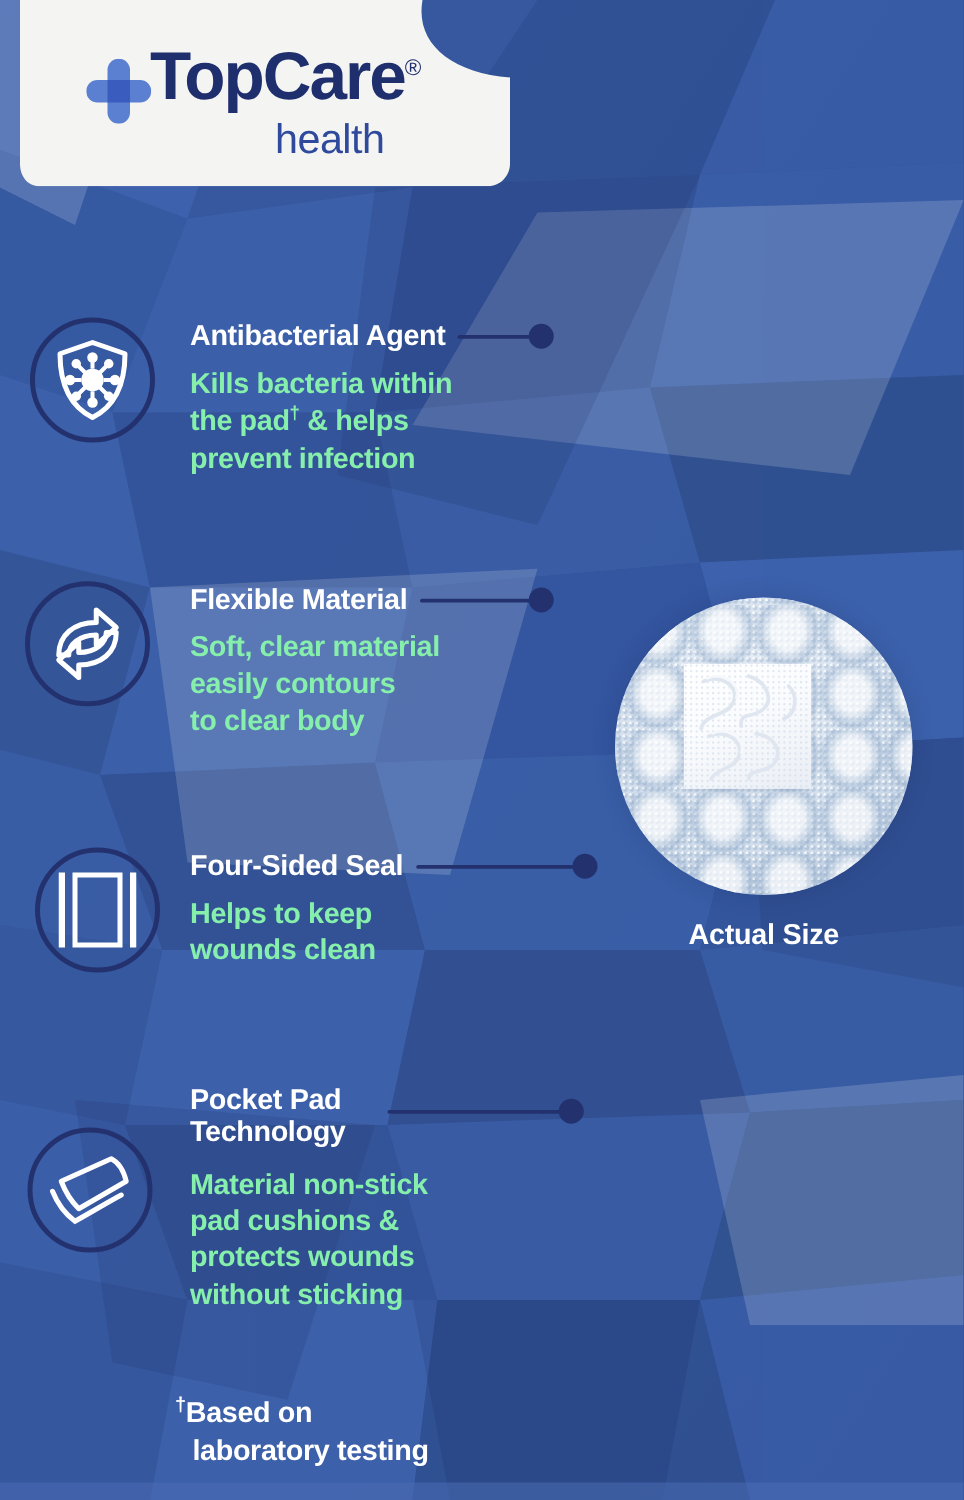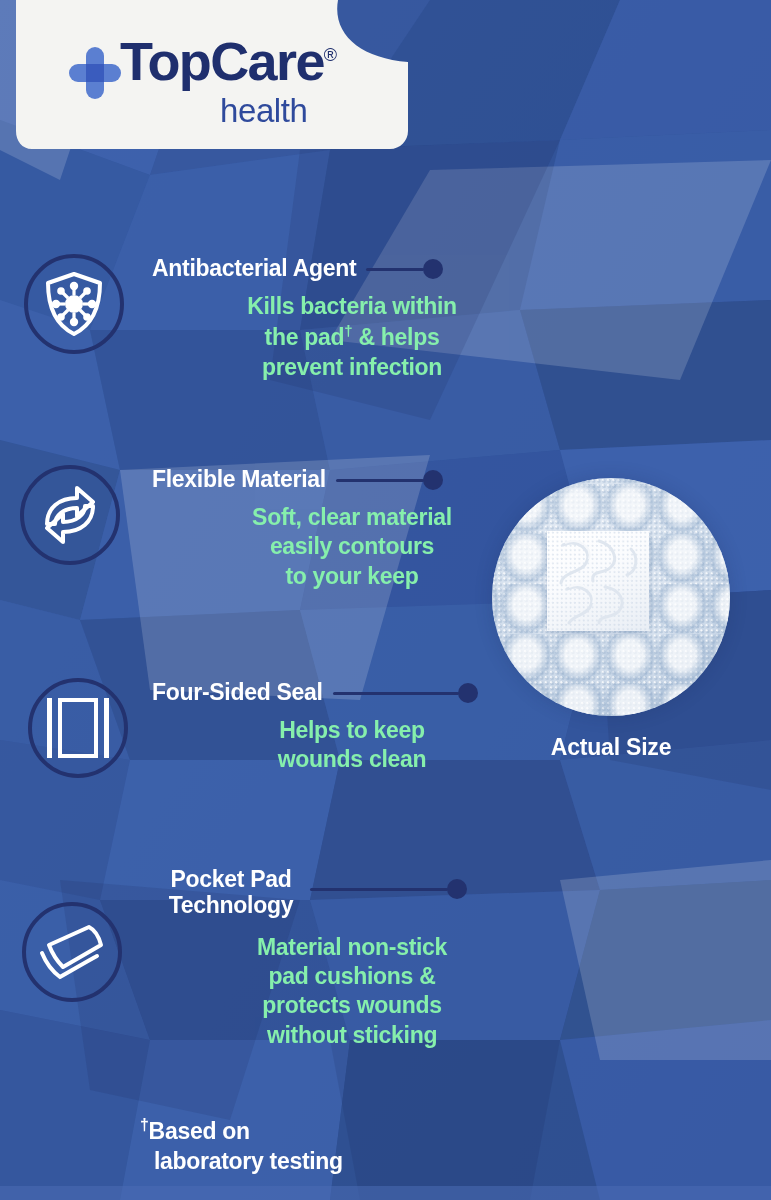--- a/index.html
+++ b/index.html
@@ -59,21 +59,21 @@
   .feature {
     position:absolute; z-index:5;
   }
   .f-icon {
     position:absolute; left:0; top:0;
     width:100px; height:100px; border-radius:50%;
     border:4px solid #23326f;
     display:flex; align-items:center; justify-content:center;
   }
   .f-icon svg { display:block; }
-  .f-body { position:absolute; left:128px; top:0; width:400px;text-align:center; }
+  .f-body { position:absolute; left:128px; top:0; width:400px; }
   .f-titlerow { display:flex; align-items:center; height:30px; }
   .f-title {
     font-size:23px; font-weight:700; color:#ffffff;
     letter-spacing:-0.3px; white-space:nowrap; line-height:1.12;
   }
   .f-title.two-line { white-space:normal; }
   .connector { display:flex; align-items:center; margin-left:10px; }
   .conn-line { height:3px; background:#23326f; border-radius:2px; }
   .conn-dot {
     width:20px; height:20px; border-radius:50%;
@@ -290,21 +290,21 @@
       <div class="f-titlerow">
         <div class="f-title">Flexible Material</div>
         <div class="connector">
           <div class="conn-line" style="width:88px"></div>
           <div class="conn-dot"></div>
         </div>
       </div>
       <div class="f-desc">
         <span>Soft, clear material</span><br>
         <span>easily contours</span><br>
-        <span>to your keep</span>
+        <span>to clear body</span>
       </div>
     </div>
   </div>
 
   <div class="feature" id="feat-seal">
     <div class="f-icon">
       <svg width="68" height="64" viewBox="0 0 68 64" aria-hidden="true">
         <rect x="16" y="4" width="36" height="56" fill="none" stroke="#ffffff" stroke-width="4"></rect>
         <rect x="3" y="2" width="5" height="60" fill="#ffffff"></rect>
         <rect x="60" y="2" width="5" height="60" fill="#ffffff"></rect>

